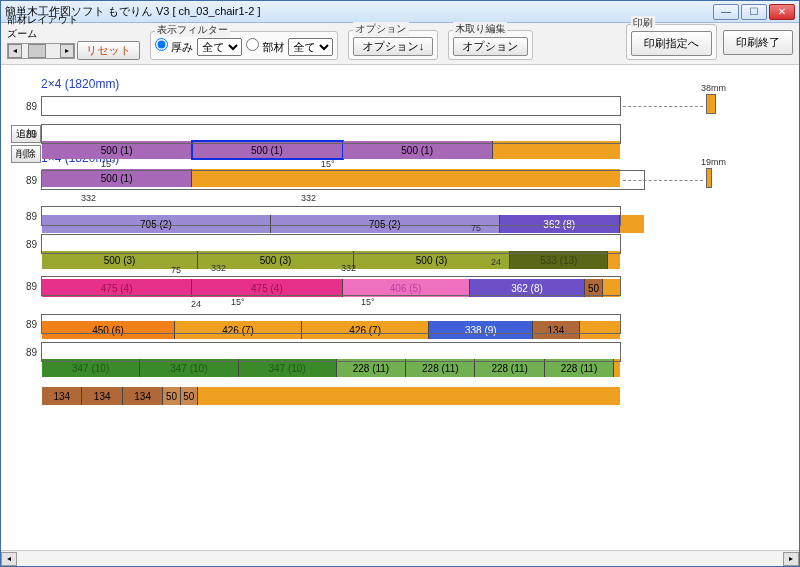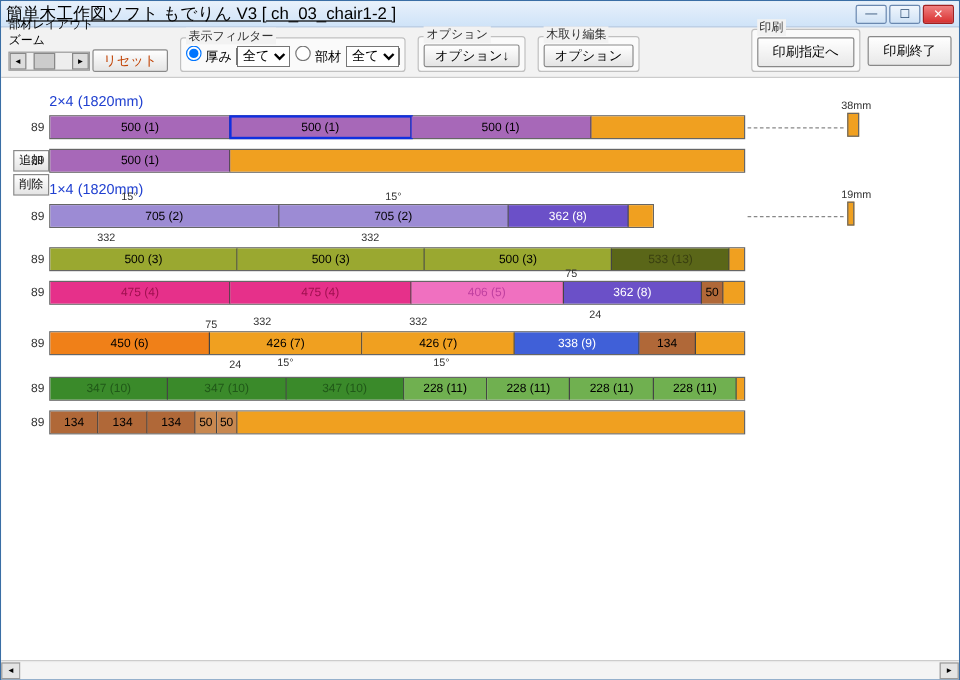--- a/index.html
+++ b/index.html
@@ -1,19 +1,19 @@
 <!DOCTYPE html>
 <html><head>
 <meta charset="utf-8">
 <style>
   * { box-sizing: border-box; margin: 0; padding: 0; }
   body { font-family: "MS Gothic", "Meiryo", sans-serif; font-size: 11px; background: #d4e4f7; width: 800px; height: 567px; overflow: hidden; }
   .window { width: 800px; height: 567px; border: 1px solid #3a6ea5; background: #fff; display: flex; flex-direction: column; }
   .titlebar { height: 22px; background: linear-gradient(#e8f1fb, #cfe3f8); display: flex; align-items: center; padding: 0 4px; border-bottom: 1px solid #a0b8d8; }
-  .titlebar .title { flex: 1; font-size: 14px; color: #000; text-decoration: underline; }
+  .titlebar .title { flex: 1; font-size: 11px; color: #000; }
   .winbtns { display: flex; gap: 2px; }
   .winbtn { width: 26px; height: 16px; border: 1px solid #6a88b0; background: linear-gradient(#f0f6fd,#d0e2f5); border-radius: 2px; display: flex; align-items: center; justify-content: center; font-size: 10px; color:#2a4a70; }
   .winbtn.close { background: linear-gradient(#f08080,#d83030); color:#fff; border-color:#a02020; }
   .toolbar { height: 42px; background: #f2f2f2; border-bottom: 1px solid #ccc; display: flex; align-items: flex-end; padding: 2px 6px 4px; gap: 10px; }
   .group { border: 1px solid #c0c0c0; border-radius: 3px; padding: 2px 4px 3px; background: #fafafa; position: relative; }
   .group-label { position: absolute; top: -9px; left: 4px; font-size: 10px; background: #f2f2f2; padding: 0 2px; color:#333; }
   .zoom-sec { display:flex; flex-direction:column; }
   .zoom-row { display:flex; align-items:center; gap:2px; }
   .scroll-h { width: 68px; height: 16px; border:1px solid #999; background:#eee; position:relative; }
   .scroll-h .thumb { position:absolute; left:20px; top:0; width:18px; height:14px; background:#ccc; border:1px solid #888; }
@@ -24,21 +24,21 @@
   select { font-size:11px; height:18px; }
   .toolbar-right { margin-left:auto; display:flex; align-items:center; gap:6px; }
   .big-btn { border:1px solid #888; background:linear-gradient(#fff,#e8e8e8); padding:4px 12px; font-size:11px; border-radius:2px; cursor:pointer; }
   .main { flex:1; background:#fff; overflow:auto; position:relative; padding: 8px 10px 4px 10px; }
   .side-btns { position:absolute; left:10px; top:60px; display:flex; flex-direction:column; gap:2px; }
   .side-btn { border:1px solid #888; background:linear-gradient(#fff,#e4e4e4); padding:1px 4px; font-size:10px; cursor:pointer; }
   .section-title { color:#2040d0; font-size:12px; margin:4px 0 4px 30px; }
   .board-row { display:flex; align-items:center; margin:2px 0 6px 0; height:22px; position:relative; }
   .row-label { width:30px; text-align:right; padding-right:4px; font-size:10px; color:#333; }
   .board { height:20px; display:flex; position:relative; border:1px solid #666; }
-  .seg { height:100%; display:flex; align-items:center; justify-content:center; font-size:10px; color:#000; border-right:1px solid #444; overflow:hidden; white-space:nowrap; }
+  .seg { height:100%; display:flex; align-items:center; justify-content:center; font-size:10px; color:#000; border-right:1px solid #444; overflow:hidden; white-space:nowrap;margin-top:44px; }
   .seg:last-child { border-right:none; }
   .selected { outline:2px solid #1030e0; outline-offset:-1px; }
   .offcut-piece { position:absolute; height:20px; border:1px solid #666; top:-1px; }
   .dim { position:absolute; font-size:9px; color:#333; }
   .dashed { border-top:1px dashed #888; position:absolute; }
   .bottom-scroll { height:16px; border-top:1px solid #ccc; background:#f0f0f0; display:flex; align-items:center; }
   .bottom-scroll .arr { width:16px; height:14px; border:1px solid #999; background:#e4e4e4; display:flex; align-items:center; justify-content:center; font-size:8px; }
   .bottom-scroll .track { flex:1; height:14px; background:#f4f4f4; }
 </style>
 </head>
@@ -123,21 +123,21 @@
       <div class="board" style="width:580px;">
         <div class="seg" style="width:26%; background:#a768b8;">500 (1)</div>
         <div class="seg" style="width:74%; background:#f0a020;"></div>
       </div>
     </div>
 
     <div class="section-title">1×4 (1820mm)</div>
 
     <div class="board-row" style="margin-bottom:14px;">
       <div class="row-label">89</div>
-      <div class="board" style="width:504px;">
+      <div class="board" style="width:604px;">
         <div class="seg" style="width:38%; background:#9c8bd4;">705 (2)</div>
         <div class="seg" style="width:38%; background:#9c8bd4;">705 (2)</div>
         <div class="seg" style="width:20%; background:#6b50c8; color:#fff;">362 (8)</div>
         <div class="seg" style="width:4%; background:#f0a020;"></div>
       </div>
       <span class="dim" style="left:90px; top:-10px;">15°</span>
       <span class="dim" style="left:310px; top:-10px;">15°</span>
       <span class="dim" style="left:70px; top:24px;">332</span>
       <span class="dim" style="left:290px; top:24px;">332</span>
       <div class="dashed" style="left:612px; width:80px; top:11px;"></div>

